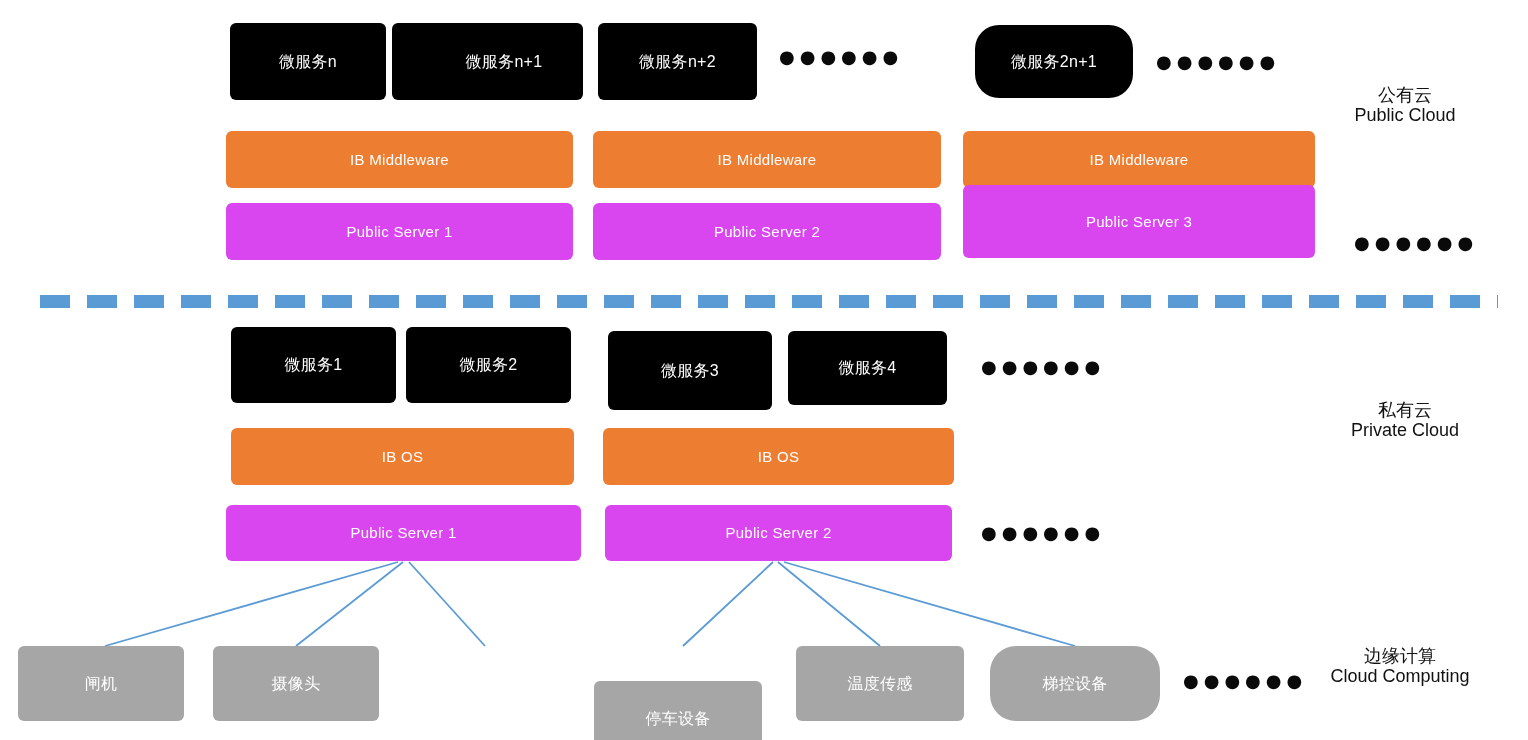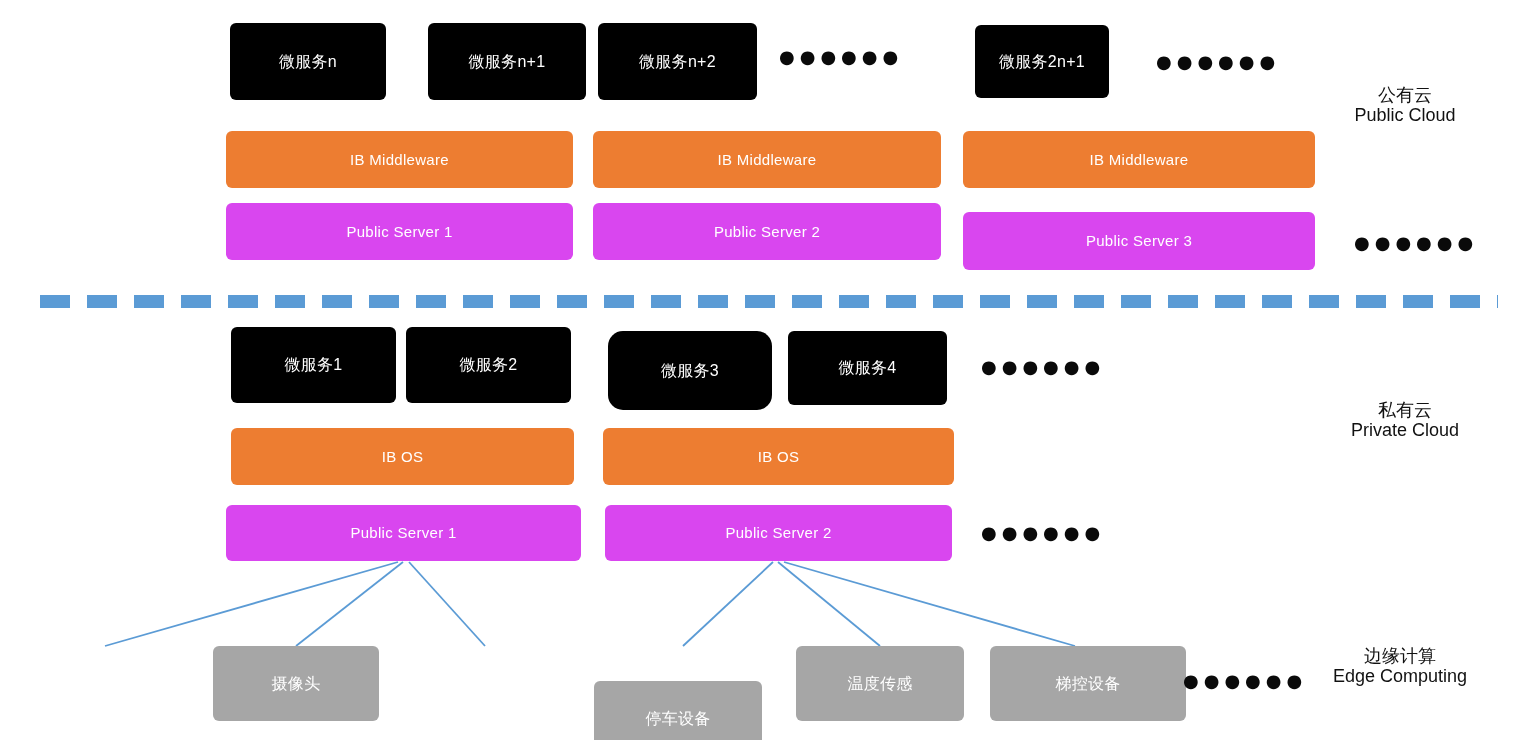--- a/index.html
+++ b/index.html
@@ -48,45 +48,45 @@
     background:repeating-linear-gradient(90deg,#5B9BD5 0px,#5B9BD5 30px,transparent 30px,transparent 47px);
   }
   svg.connectors{position:absolute;left:0;top:0;width:1528px;height:740px;pointer-events:none;}
 </style>
 </head>
 <body>
 
 <div id="canvas">
 
   <div class="box green" style="left:230px;top:23px;width:156px;height:77px;">微服务n</div>
-  <div class="box green" style="left:428px;top:23px;width:158px;height:77px;">微服务n+1</div>
+  <div class="box green" style="left:392px;top:23px;width:158px;height:77px;padding-left:33px;">微服务n+1</div>
   <div class="box green" style="left:598px;top:23px;width:159px;height:77px;">微服务n+2</div>
   <div class="dots" style="left:779px;top:48px;">●●●●●●</div>
-  <div class="box green" style="left:975px;top:25px;width:134px;height:73px;">微服务2n+1</div>
+  <div class="box green" style="left:975px;top:25px;width:158px;height:73px;border-radius:24px;">微服务2n+1</div>
   <div class="dots" style="left:1156px;top:53px;">●●●●●●</div>
 
   <div class="section-label" style="left:1310px;top:85px;width:190px;">
     <div>公有云</div>
     <div>Public Cloud</div>
   </div>
 
   <div class="box orange" style="left:226px;top:131px;width:347px;height:57px;font-size:15px;">IB Middleware</div>
   <div class="box orange" style="left:593px;top:131px;width:348px;height:57px;font-size:15px;">IB Middleware</div>
   <div class="box orange" style="left:963px;top:131px;width:352px;height:57px;font-size:15px;">IB Middleware</div>
 
   <div class="box blue" style="left:226px;top:203px;width:347px;height:57px;font-size:15px;">Public Server 1</div>
   <div class="box blue" style="left:593px;top:203px;width:348px;height:57px;font-size:15px;">Public Server 2</div>
-  <div class="box blue" style="left:963px;top:212px;width:352px;height:58px;font-size:15px;">Public Server 3</div>
+  <div class="box blue" style="left:963px;top:185px;width:352px;height:73px;font-size:15px;">Public Server 3</div>
   <div class="dots" style="left:1354px;top:234px;">●●●●●●</div>
 
   <div class="divider"></div>
 
   <div class="box green" style="left:231px;top:327px;width:165px;height:76px;">微服务1</div>
   <div class="box green" style="left:406px;top:327px;width:165px;height:76px;">微服务2</div>
-  <div class="box green" style="left:608px;top:331px;width:164px;height:79px;border-radius:15px;">微服务3</div>
+  <div class="box green" style="left:608px;top:331px;width:164px;height:79px;">微服务3</div>
   <div class="box green" style="left:788px;top:331px;width:159px;height:74px;">微服务4</div>
   <div class="dots" style="left:981px;top:358px;">●●●●●●</div>
 
   <div class="section-label" style="left:1310px;top:388px;width:190px;margin-top:12px;">
     <div>私有云</div>
     <div>Private Cloud</div>
   </div>
 
   <div class="box orange" style="left:231px;top:428px;width:343px;height:57px;font-size:15px;">IB OS</div>
   <div class="box orange" style="left:603px;top:428px;width:351px;height:57px;font-size:15px;">IB OS</div>
@@ -97,24 +97,25 @@
 
   <svg class="connectors" viewBox="0 0 1528 740" xmlns="http://www.w3.org/2000/svg">
     <line x1="398" y1="562" x2="105" y2="646" stroke="#5B9BD5" stroke-width="1.8"></line>
     <line x1="403" y1="562" x2="296" y2="646" stroke="#5B9BD5" stroke-width="1.8"></line>
     <line x1="409" y1="562" x2="485" y2="646" stroke="#5B9BD5" stroke-width="1.8"></line>
     <line x1="773" y1="562" x2="683" y2="646" stroke="#5B9BD5" stroke-width="1.8"></line>
     <line x1="778" y1="562" x2="880" y2="646" stroke="#5B9BD5" stroke-width="1.8"></line>
     <line x1="784" y1="562" x2="1075" y2="646" stroke="#5B9BD5" stroke-width="1.8"></line>
   </svg>
 
+  <div class="box gray" style="left:18px;top:646px;width:166px;height:75px;">闸机</div>
   <div class="box gray" style="left:213px;top:646px;width:166px;height:75px;">摄像头</div>
   <div class="box gray" style="left:594px;top:646px;width:168px;height:75px;margin-top:35px;">停车设备</div>
   <div class="box gray" style="left:796px;top:646px;width:168px;height:75px;">温度传感</div>
-  <div class="box gray" style="left:990px;top:646px;width:196px;height:75px;">梯控设备</div>
+  <div class="box gray" style="left:990px;top:646px;width:170px;height:75px;border-radius:26px;">梯控设备</div>
   <div class="dots" style="left:1183px;top:672px;">●●●●●●</div>
 
   <div class="section-label" style="left:1300px;top:646px;width:200px;">
     <div>边缘计算</div>
-    <div>Edge Computing</div>
+    <div>Cloud Computing</div>
   </div>
 
 </div>
 
 </body></html>

